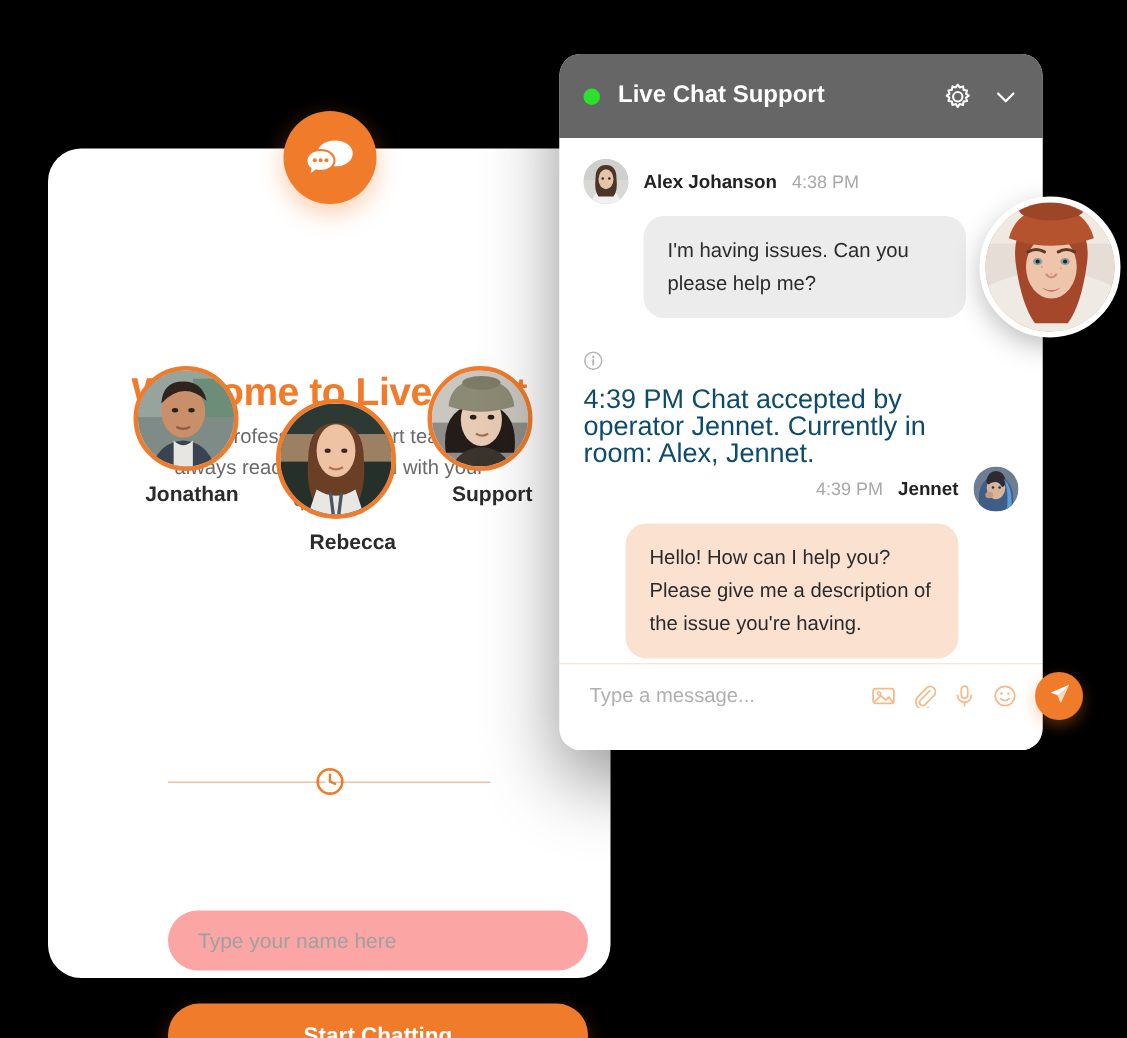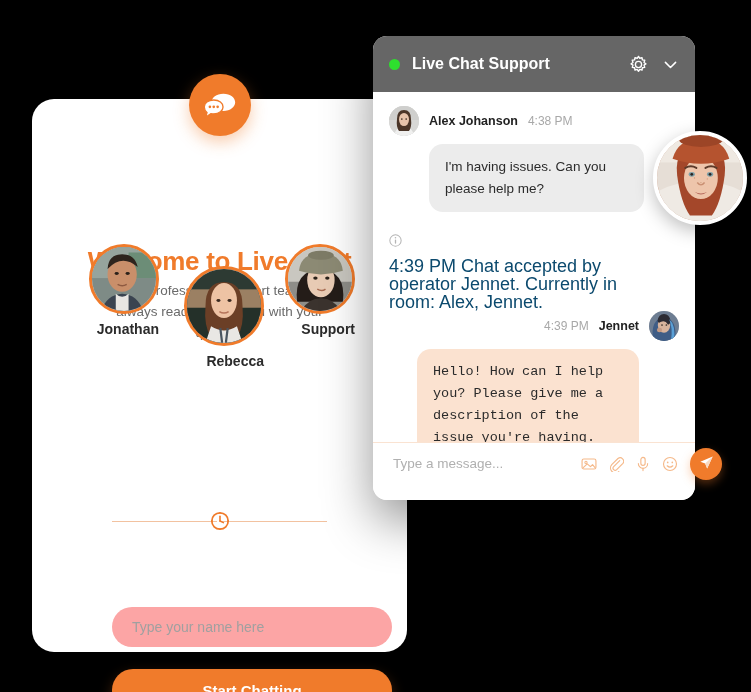--- a/index.html
+++ b/index.html
@@ -222,21 +222,20 @@
     background: #ececec;
     border-radius: 14px;
     margin: 8px 0 0 40px;
   }
   .bubble.outgoing {
     background: #fbe2d0;
     border-radius: 14px;
     margin: 8px 40px 0 0;
     margin-left: auto;
     max-width: 222px;
-    font-family: Liberation Mono, monospace;
   }
 
   .sys-note {
     display: flex;
     gap: 7px;
     margin: 18px 0 0 0;
     font-size: 18px;
     line-height: 18px;
     color: #0c4a6e;
     max-width: 270px;

